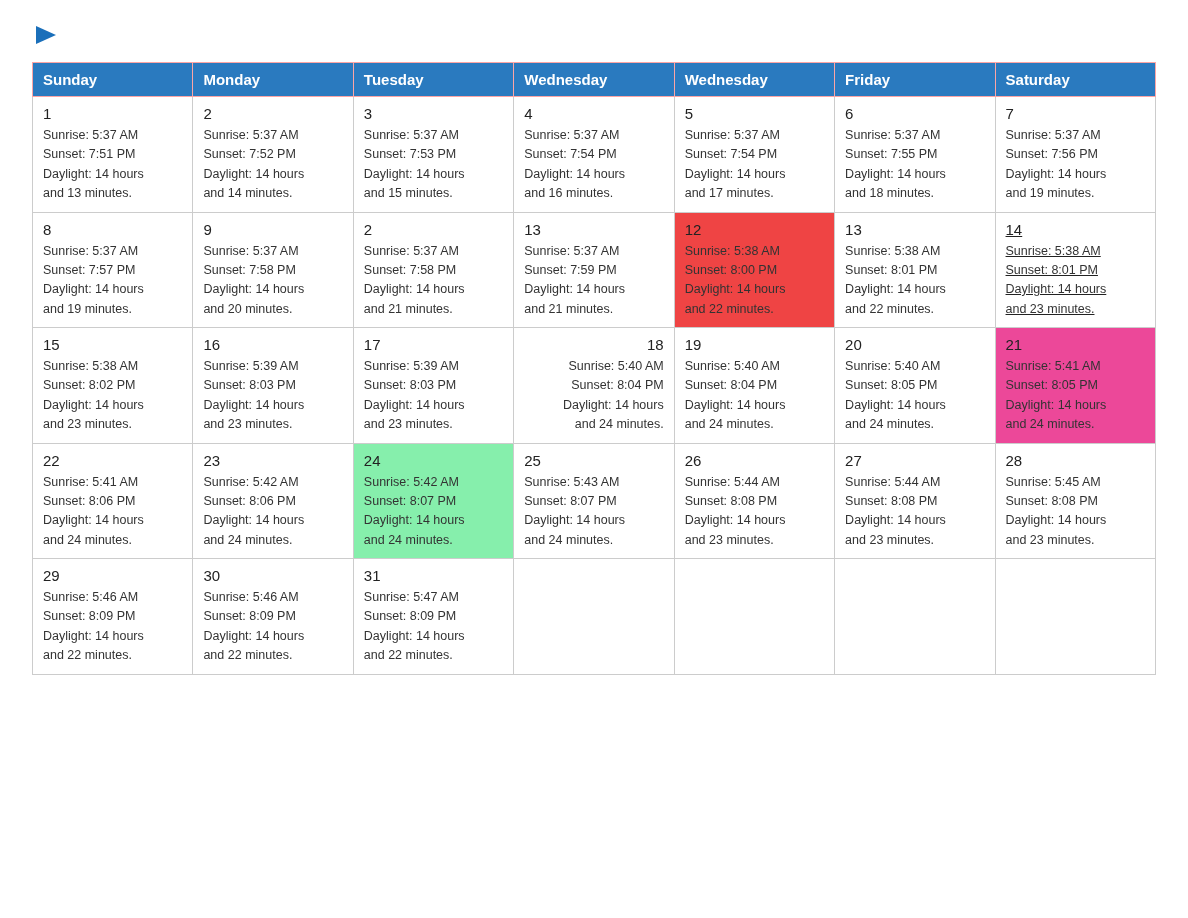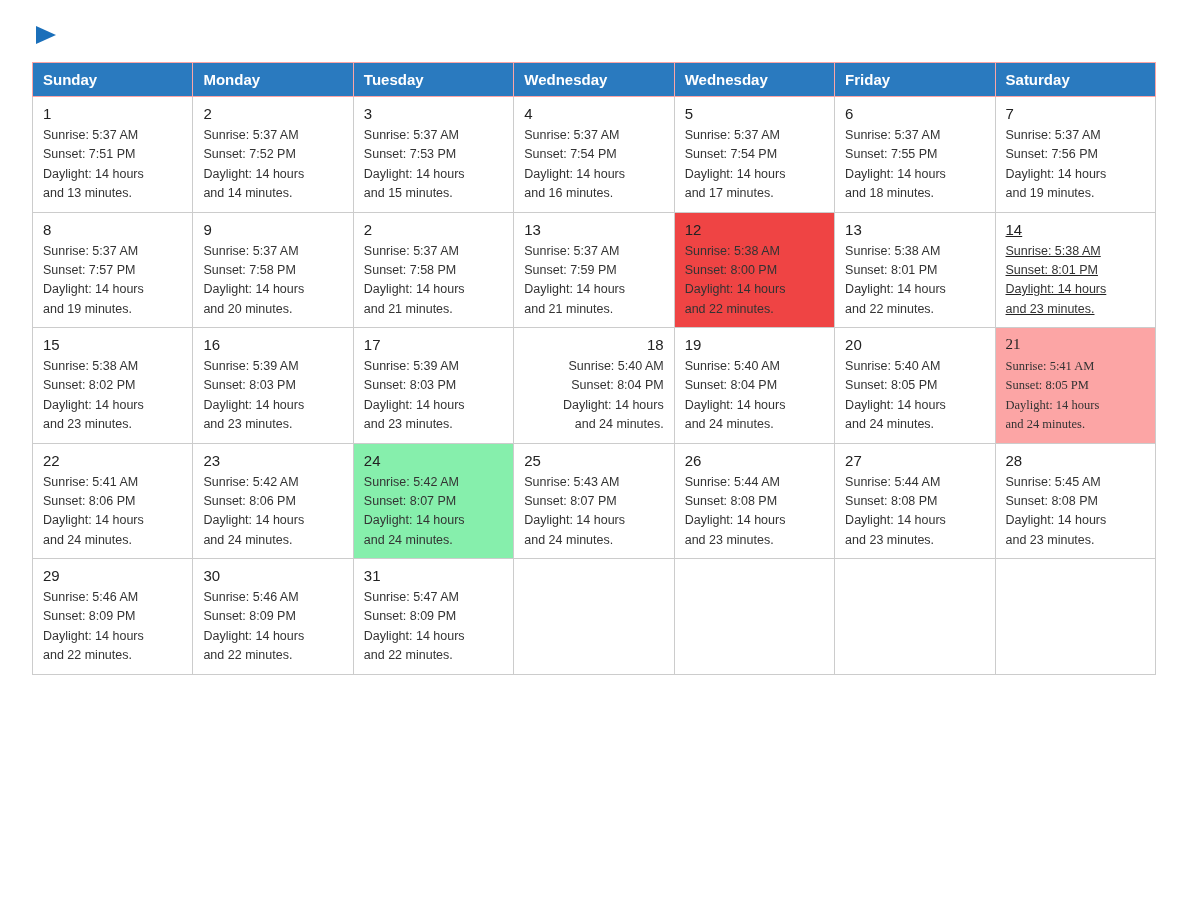--- a/index.html
+++ b/index.html
@@ -204,21 +204,21 @@
         <span class="day-info">Sunrise: 5:40 AM<br>Sunset: 8:04 PM<br>Daylight: 14 hours<br>and 24 minutes.</span>
       </td>
         <td style="background-color: rgb(255, 255, 255);">
         <span class="day-number">19</span>
         <span class="day-info">Sunrise: 5:40 AM<br>Sunset: 8:04 PM<br>Daylight: 14 hours<br>and 24 minutes.</span>
       </td>
         <td style="background-color: rgb(255, 255, 255);">
         <span class="day-number">20</span>
         <span class="day-info">Sunrise: 5:40 AM<br>Sunset: 8:05 PM<br>Daylight: 14 hours<br>and 24 minutes.</span>
       </td>
-        <td style="background-color: #fca5a5; font-family: Liberation Serif, serif;">
+        <td style="background-color: #ec4899;">
         <span class="day-number">21</span>
         <span class="day-info">Sunrise: 5:41 AM<br>Sunset: 8:05 PM<br>Daylight: 14 hours<br>and 24 minutes.</span>
       </td>
       </tr>
       <tr>
         <td style="background-color: rgb(255, 255, 255);">
         <span class="day-number">22</span>
         <span class="day-info">Sunrise: 5:41 AM<br>Sunset: 8:06 PM<br>Daylight: 14 hours<br>and 24 minutes.</span>
       </td>
         <td style="background-color: rgb(255, 255, 255);">

